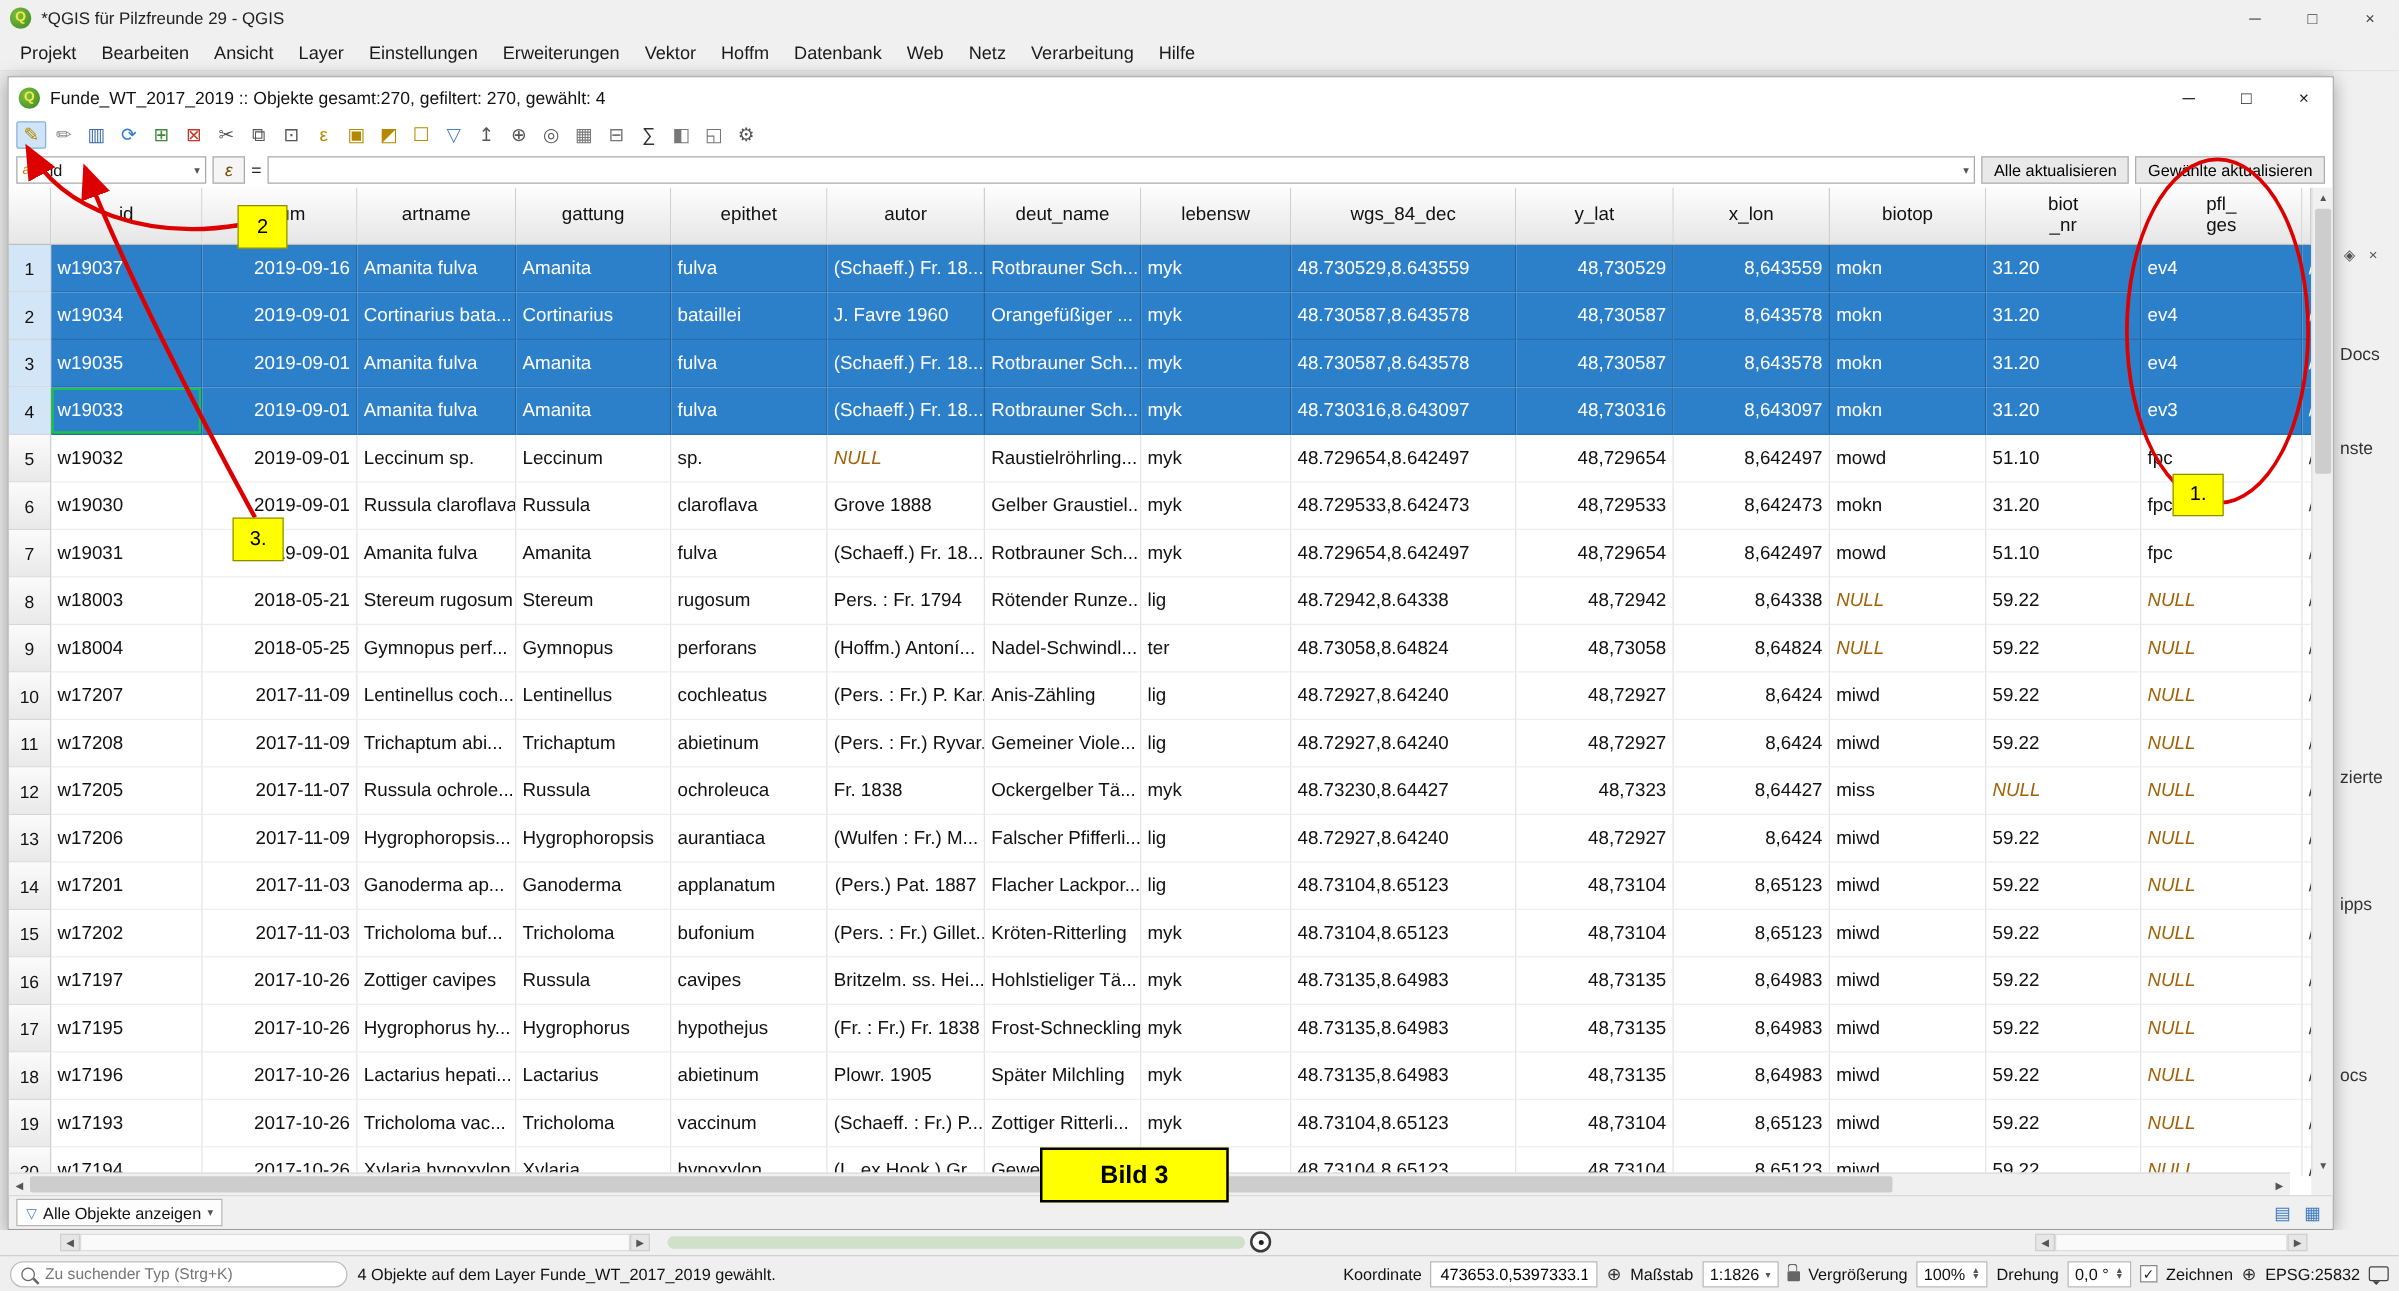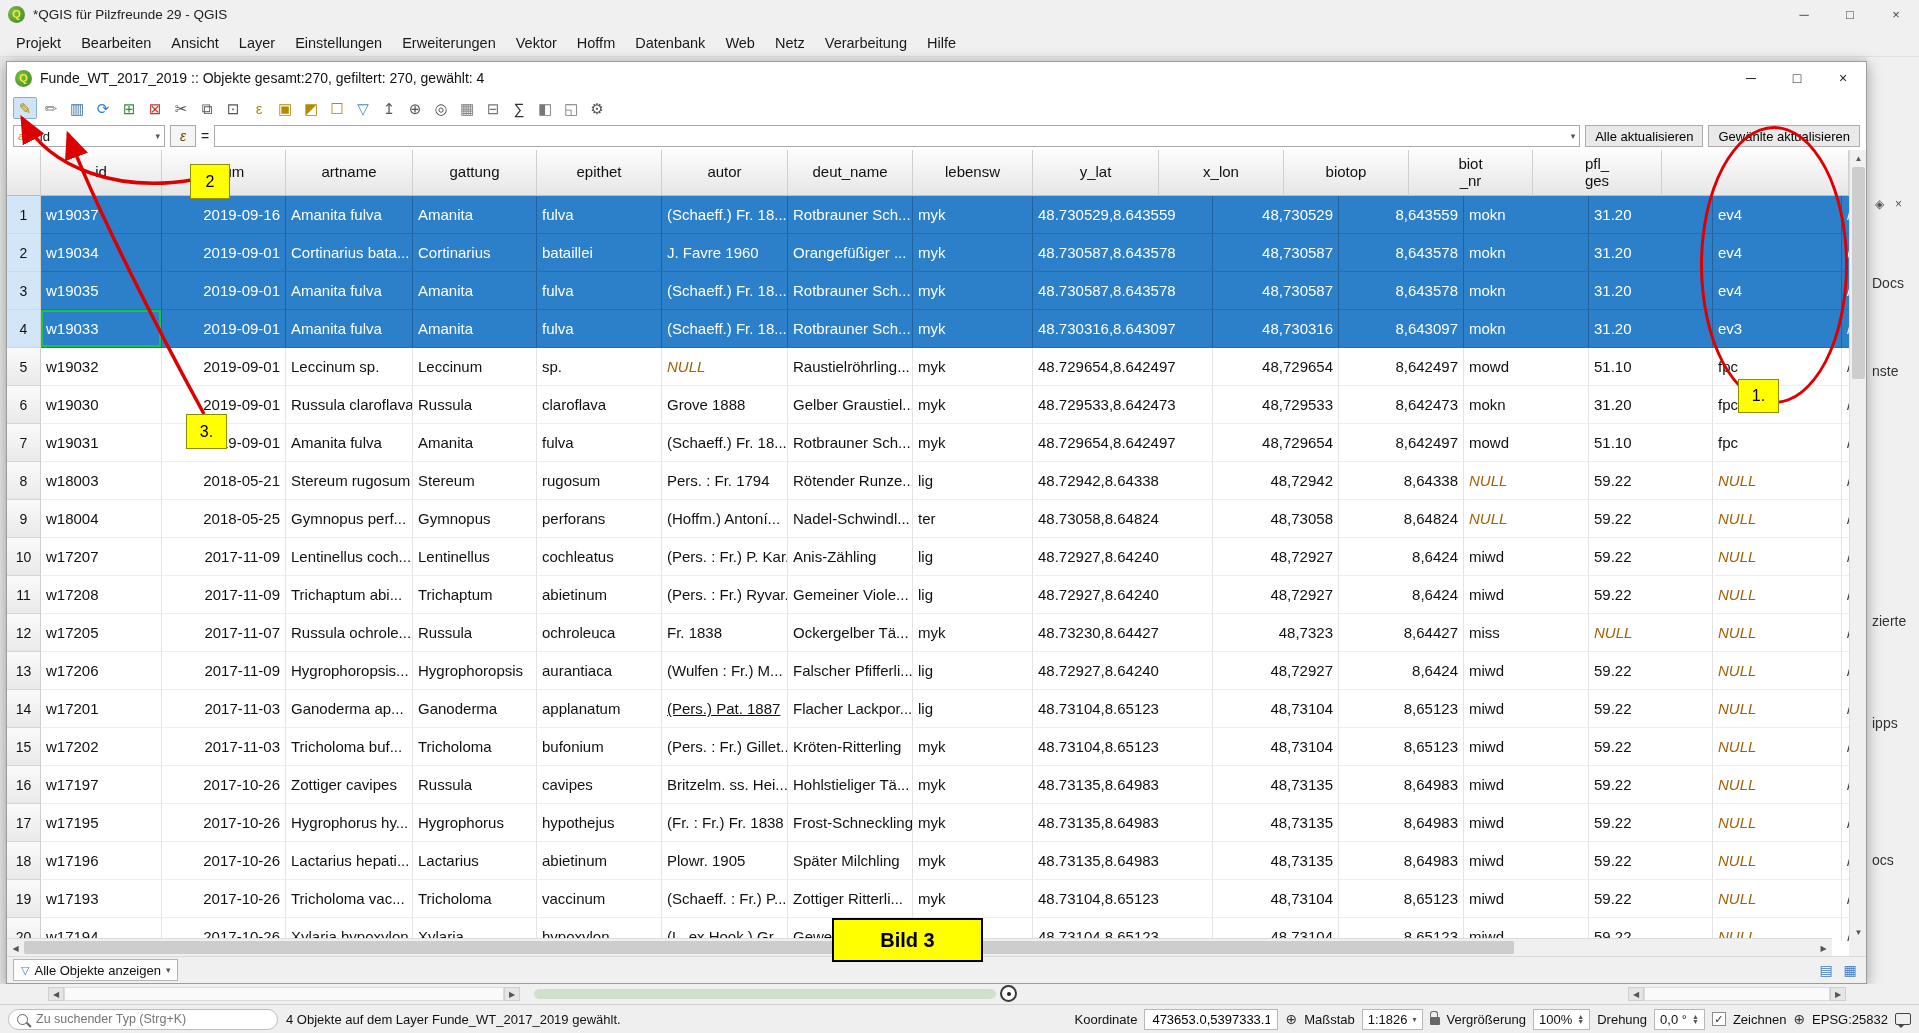--- a/index.html
+++ b/index.html
@@ -162,21 +162,21 @@
     <span class="menu-item">Web</span>
     <span class="menu-item">Netz</span>
     <span class="menu-item">Verarbeitung</span>
     <span class="menu-item">Hilfe</span>
   </div>
 
 <div id="right-sliver">
   <span class="panel-ico" style="left:8px;top:140px;">◈</span>
   <span class="panel-ico" style="left:28px;top:140px;">×</span>
 <span class="frag" style="top: 218px;">Docs</span>
-    <span class="frag" style="top: 306px;">nste</span>
+    <span class="frag" style="top: 293px;">nste</span>
     <span class="frag" style="top: 556px;">zierte</span>
     <span class="frag" style="top: 658px;">ipps</span>
     <span class="frag" style="top: 795px;">ocs</span>
   </div>
 
 <div id="attr-window">
   <div id="aw-titlebar">
     <span class="qgis-logo">Q</span>
     <span class="title">Funde_WT_2017_2019 :: Objekte gesamt:270, gefiltert: 270, gewählt: 4</span>
     <div class="win-btns">
@@ -278,20 +278,21 @@
     <div id="table-header" style="display: flex;">
         <div class="th" style="width: 34px;"></div>
         <div class="th" style="width: 121px;">id</div>
         <div class="th" style="width: 124px;">datum</div>
         <div class="th" style="width: 127px;">artname</div>
         <div class="th" style="width: 124px;">gattung</div>
         <div class="th" style="width: 125px;">epithet</div>
         <div class="th" style="width: 126px;">autor</div>
         <div class="th" style="width: 125px;">deut_name</div>
         <div class="th" style="width: 120px;">lebensw</div>
+        <div class="th" style="width: 180px;">wgs_84_dec</div>
         <div class="th" style="width: 126px;">y_lat</div>
         <div class="th" style="width: 125px;">x_lon</div>
         <div class="th" style="width: 125px;">biotop</div>
         <div class="th" style="width: 124px;">biot
 _nr</div>
         <div class="th" style="width: 129px;">pfl_
 ges</div>
         <div class="th" style="flex: 1 1 0%;"></div>
       </div>
     <div id="table-body">
@@ -529,21 +530,21 @@
           <div class="cell null" style="width: 129px; text-align: left;">NULL</div>
           <div class="cell filler">/</div>
         </div>
         <div class="row">
           <div class="rn" style="width: 34px;">14</div>
           <div class="cell" style="width: 121px; text-align: left;">w17201</div>
           <div class="cell" style="width: 124px; text-align: right;">2017-11-03</div>
           <div class="cell" style="width: 127px; text-align: left;">Ganoderma ap...</div>
           <div class="cell" style="width: 124px; text-align: left;">Ganoderma</div>
           <div class="cell" style="width: 125px; text-align: left;">applanatum</div>
-          <div class="cell" style="width: 126px; text-align: left; text-decoration: underline;">(Pers.) Pat. 1887</div>
+          <div class="cell" style="width: 126px; text-align: center;">(Pers.) Pat. 1887</div>
           <div class="cell" style="width: 125px; text-align: left;">Flacher Lackpor...</div>
           <div class="cell" style="width: 120px; text-align: left;">lig</div>
           <div class="cell" style="width: 180px; text-align: left;">48.73104,8.65123</div>
           <div class="cell" style="width: 126px; text-align: right;">48,73104</div>
           <div class="cell" style="width: 125px; text-align: right;">8,65123</div>
           <div class="cell" style="width: 125px; text-align: left;">miwd</div>
           <div class="cell" style="width: 124px; text-align: left;">59.22</div>
           <div class="cell null" style="width: 129px; text-align: left;">NULL</div>
           <div class="cell filler">/</div>
         </div>

